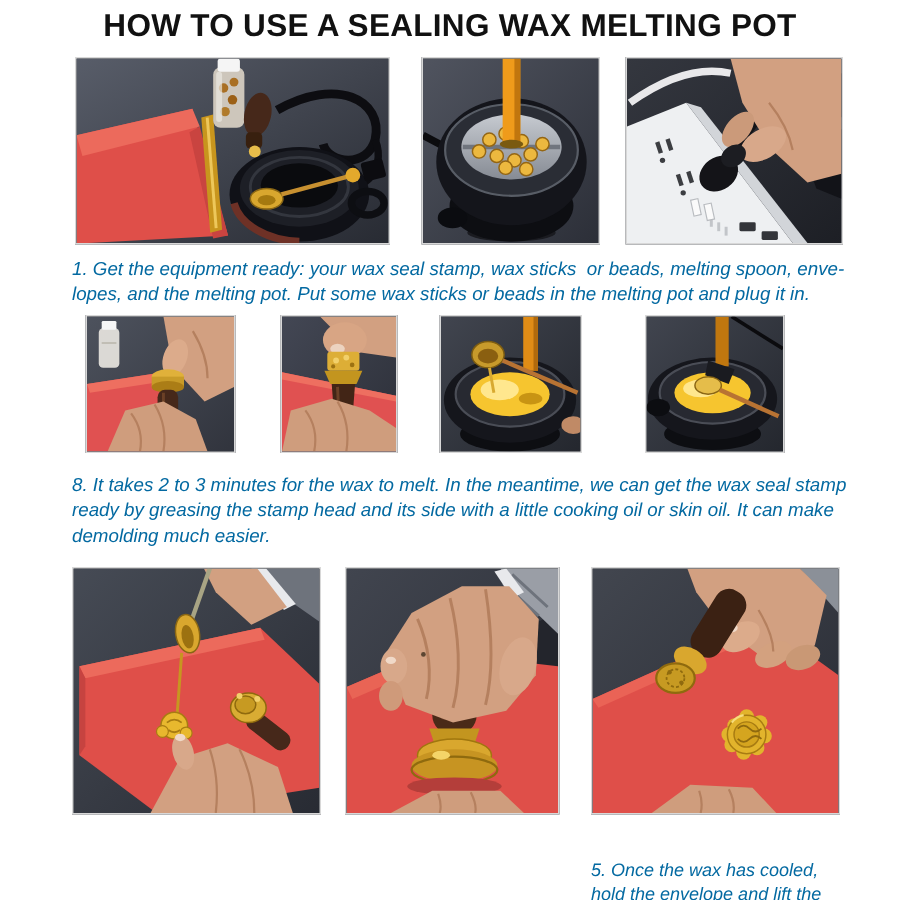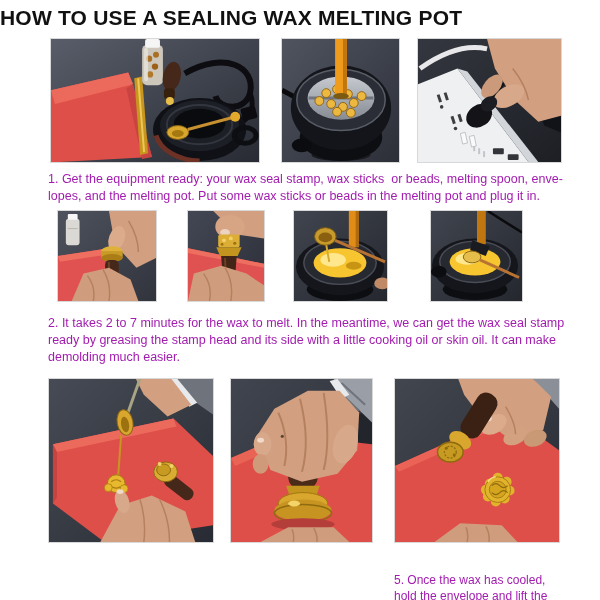--- a/index.html
+++ b/index.html
@@ -3,32 +3,32 @@
 <meta charset="utf-8">
 <style>
   html,body{margin:0;padding:0;}
   body{
     width:600px;height:600px;background:#ffffff;
     font-family:"Liberation Sans", sans-serif;
     position:relative;overflow:hidden;
   }
   .page{position:absolute;left:0;top:0;width:600px;height:600px;background:#fff;}
   .title{
-    position:absolute;left:0;top:6px;width:600px;text-align:left;
+    position:absolute;left:0;top:6px;width:600px;text-align:center;
     font-size:21px;font-weight:bold;color:#111;letter-spacing:0.2px;
     white-space:pre;
   }
   .photo{
     position:absolute;margin:0;padding:0;overflow:hidden;
     border:1px solid #d8d8d8;box-sizing:border-box;background:#33363e;
   }
   .photo svg{display:block;width:100%;height:100%;}
   .caption{
-    position:absolute;color:#a21caf;
-    font-size:12.5px;line-height:17px;white-space:pre;
+    position:absolute;color:#0369a1;
+    font-size:12.5px;line-height:17px;white-space:pre;font-style:italic;
   }
   .caption.small{font-size:12px;line-height:16px;}
   
   #p1{left:50px;top:38px;width:210px;height:125px;}
   #p2{left:281px;top:38px;width:119px;height:125px;}
   #p3{left:417px;top:38px;width:145px;height:125px;}
   #c1{left:48px;top:171px;width:525px;}
   #p4{left:57px;top:210px;width:100px;height:92px;}
   #p5{left:187px;top:210px;width:78px;height:92px;}
   #p6{left:293px;top:210px;width:95px;height:92px;}
@@ -284,21 +284,21 @@
       <ellipse cx="45" cy="52" rx="26" ry="14" fill="#f6c52f"></ellipse>
       <ellipse cx="37" cy="49" rx="12" ry="6" fill="#ffe78e"></ellipse>
       <ellipse cx="8" cy="62" rx="8" ry="6" fill="#0c0d11"></ellipse>
       <rect x="47" y="0" width="9" height="34" fill="#c0770f"></rect>
       <polygon points="42,30 60,36 56,46 40,40" fill="#1a1b20"></polygon>
       <ellipse cx="42" cy="47" rx="9" ry="6" fill="#e5bd4a" stroke="#8a6614" stroke-width="1"></ellipse>
       <line x1="50" y1="50" x2="90" y2="68" stroke="#b87333" stroke-width="3"></line>
     </svg>
   </figure>
 
-  <div class="caption" id="c2">2. It takes 2 to 7 minutes for the wax to melt. In the meantime, we can get the wax seal stamp
+  <div class="caption" id="c2">8. It takes 2 to 3 minutes for the wax to melt. In the meantime, we can get the wax seal stamp
 ready by greasing the stamp head and its side with a little cooking oil or skin oil. It can make
 demolding much easier.</div>
 
   <figure class="photo" id="p8">
     <svg viewBox="0 0 166 165" preserveAspectRatio="none">
       <defs>
         <linearGradient id="gH" x1="0" y1="0" x2="1" y2="1">
           <stop offset="0" stop-color="#464b55"></stop>
             <stop offset="1" stop-color="#282b33"></stop>
         </linearGradient>

